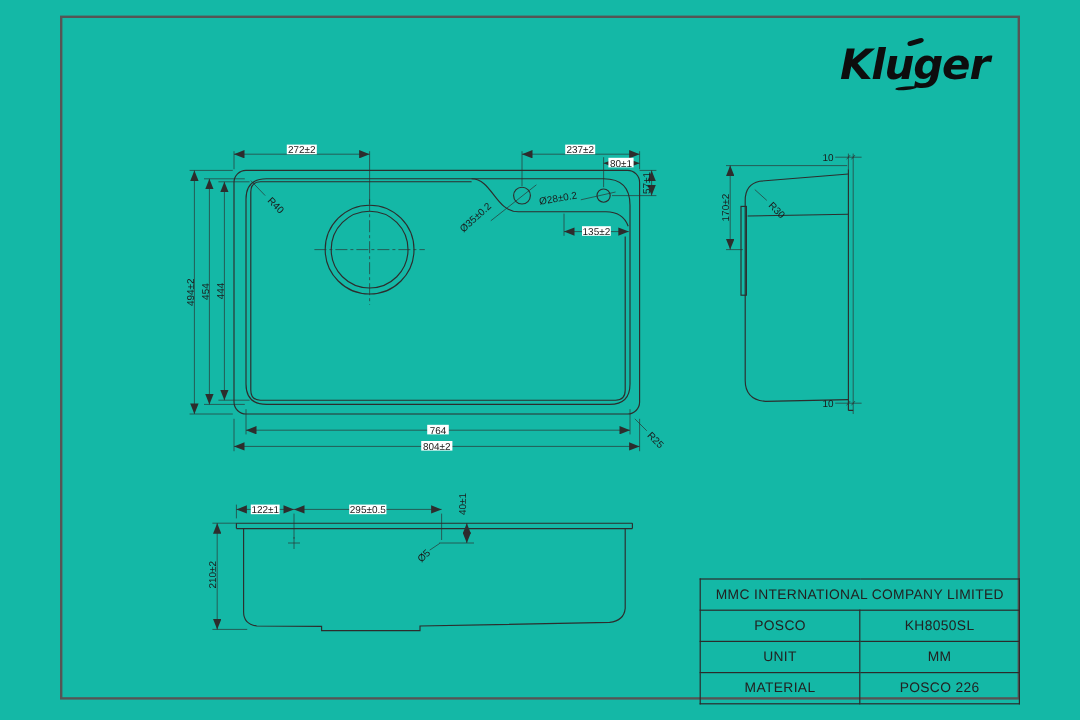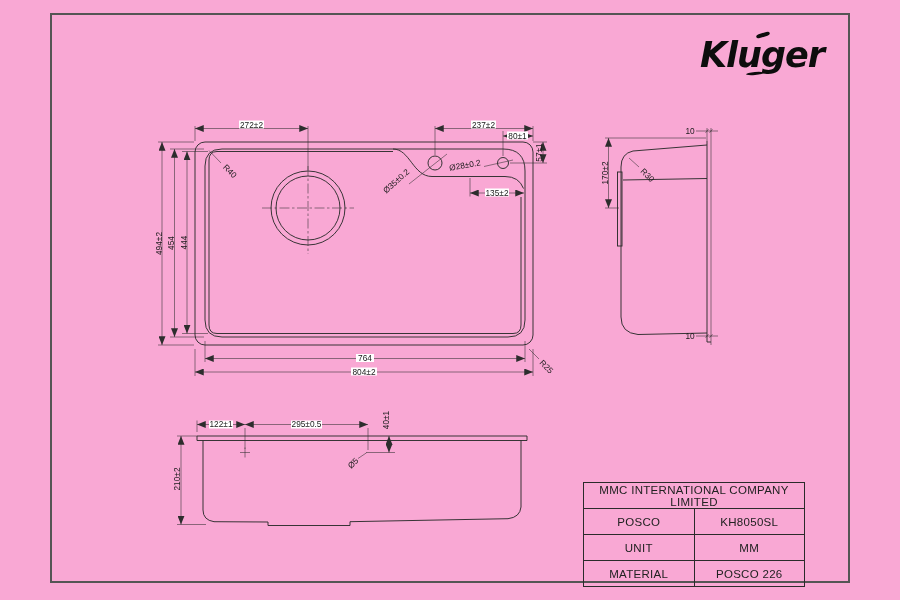--- a/index.html
+++ b/index.html
@@ -1,36 +1,36 @@
 <!DOCTYPE html>
 <html><head>
 <meta charset="utf-8">
 <style>
   html,body{margin:0;padding:0;background:#fff;}
-  #stage{position:relative;width:900px;height:600px;background:#f9a8d4;overflow:hidden;
+  #stage{position:relative;width:900px;height:600px;background:#14b8a6;overflow:hidden;
          font-family:"Liberation Sans",sans-serif;}
   #frame{position:absolute;left:50px;top:13px;width:800px;height:570px;
          border:2px solid #555;box-sizing:border-box;}
   
   #logo{position:absolute;left:700px;top:32px;width:150px;height:50px;color:#0d0d0d;}
   #logo .word{font-family:"DejaVu Sans",sans-serif;font-style:italic;font-weight:900;
               font-size:35px;line-height:46px;letter-spacing:-1px;}
   #logo .accent{position:absolute;left:56px;top:1px;width:14px;height:4px;background:#0d0d0d;
                 border-radius:3px/2px;transform:rotate(-17deg);}
   #logo .underdash{position:absolute;left:46px;top:40px;width:18px;height:3px;background:#0d0d0d;
                 border-radius:50%;transform:rotate(-5deg);}
   
   svg{position:absolute;left:0;top:0;}
   .ln{fill:none;stroke:#2d2d2d;stroke-width:0.95;}
   .ti{fill:none;stroke:#2d2d2d;stroke-width:0.55;}
   .cl{fill:none;stroke:#2d2d2d;stroke-width:0.55;stroke-dasharray:10 2.5 2.5 2.5;}
   .dt{fill:#1a1a1a;font-size:8.3px;font-family:"Liberation Sans",sans-serif;text-anchor:middle;}
   .bg{fill:#ffffff;}
   
-  #tblock{position:absolute;left:583px;top:482px;width:222px;height:100px;
+  #tblock{position:absolute;left:583px;top:482px;width:267px;height:100px;
           border-collapse:collapse;table-layout:fixed;}
   #tblock td{border:1.4px solid #2b2b2b;text-align:center;vertical-align:middle;
              font-size:11.5px;color:#222;letter-spacing:.3px;height:25px;padding:0;}
 </style>
 </head>
 <body>
 
 <div id="stage">
 
   <div id="frame"></div>

